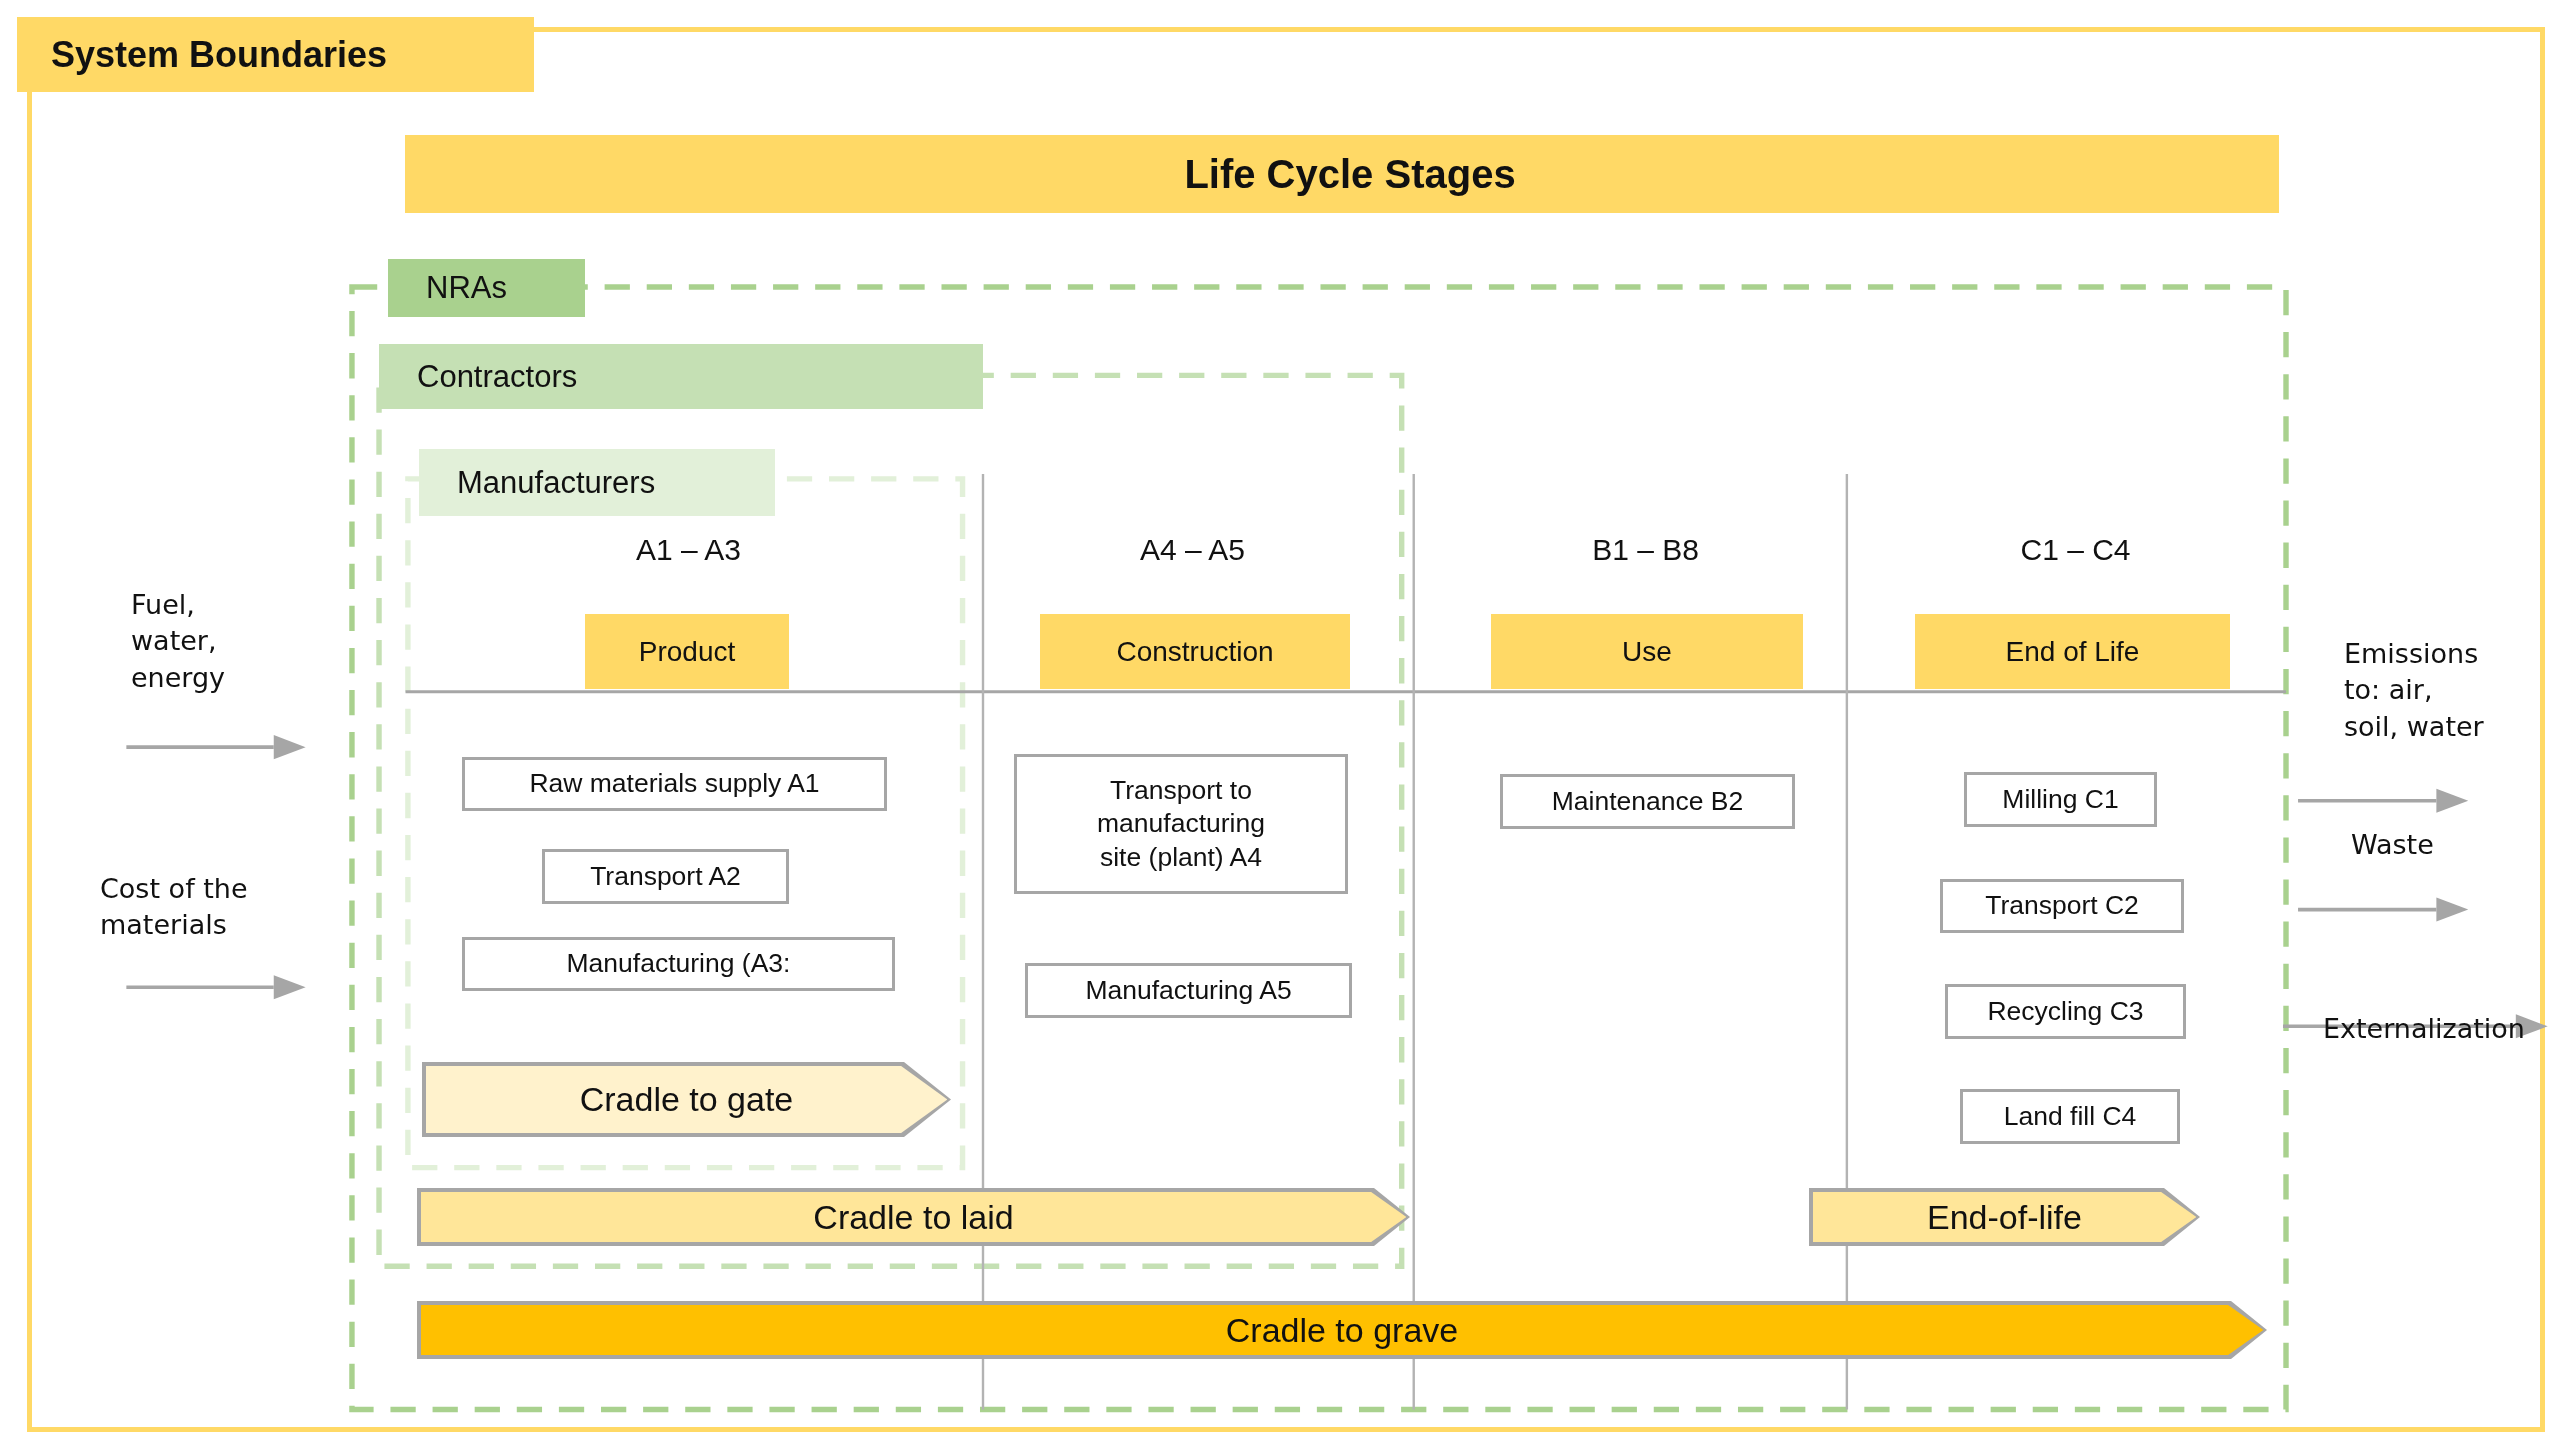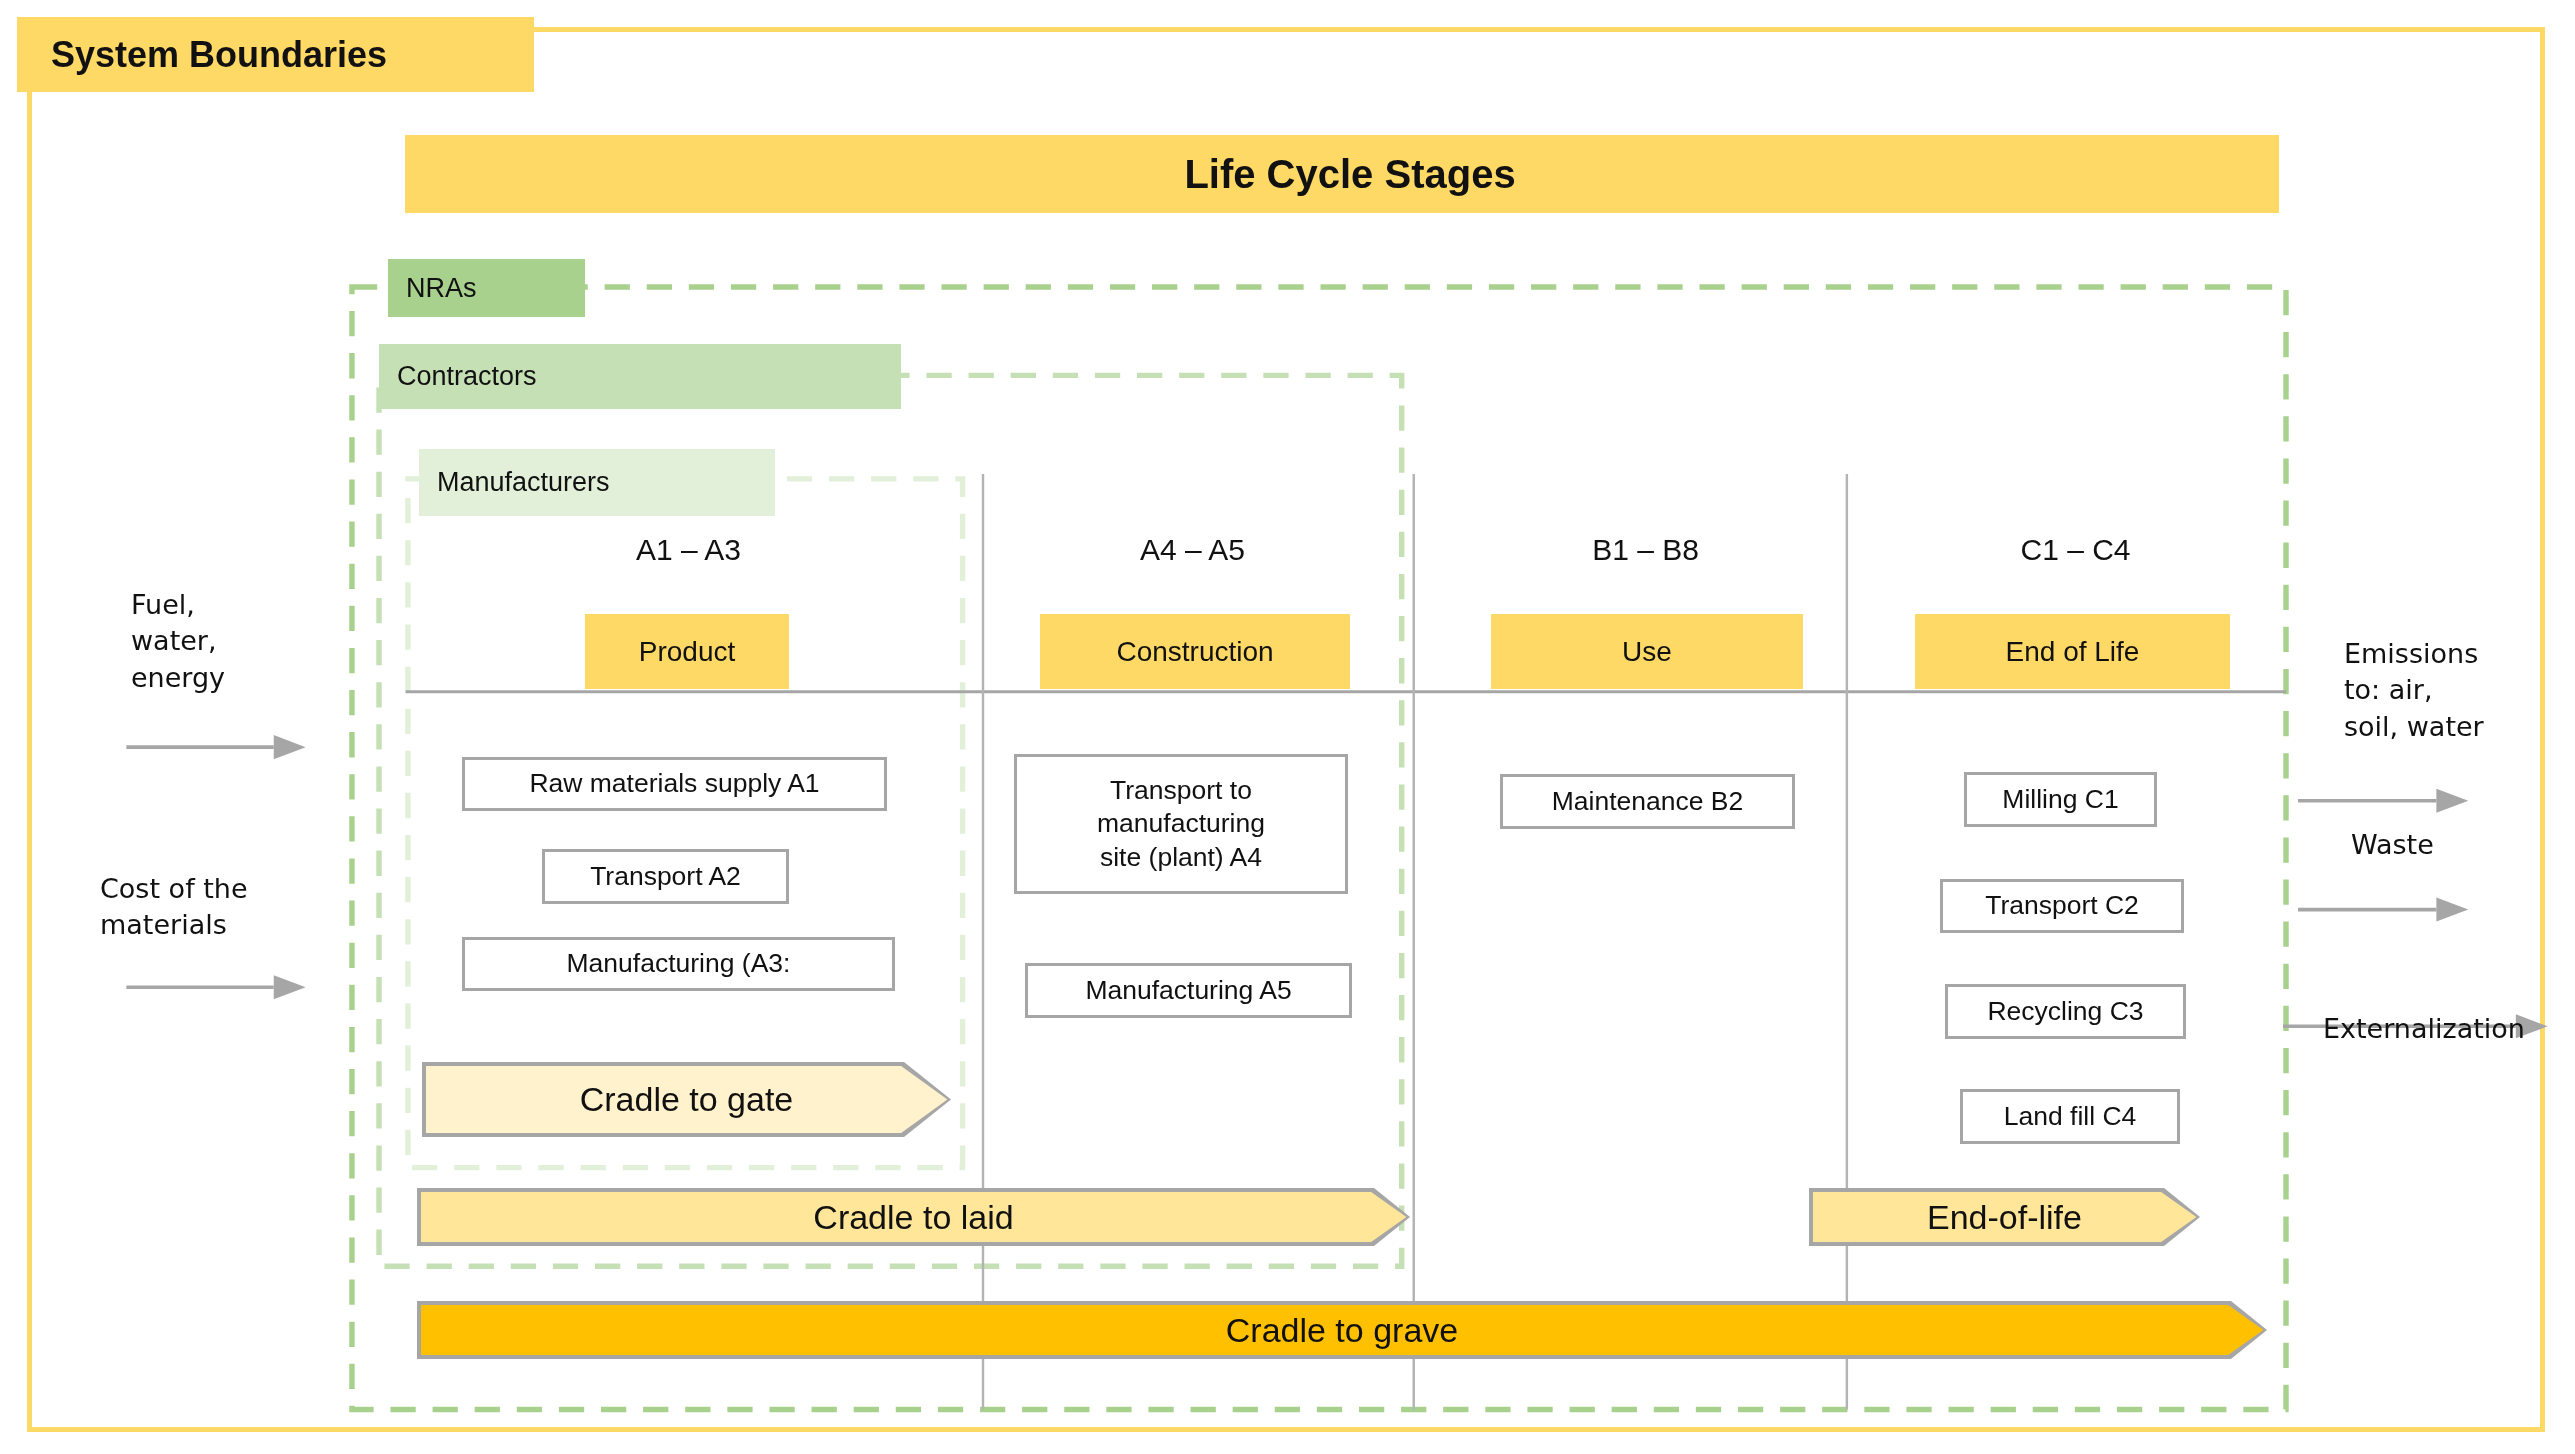--- a/index.html
+++ b/index.html
@@ -7,23 +7,23 @@
           font-family:"Liberation Sans",sans-serif;color:#111;}
   .abs{position:absolute;box-sizing:border-box;}
   .outer-border{left:26.5px;top:26.5px;width:2518px;height:1405px;border:5.4px solid #FFD966;}
   .overlay{left:0;top:0;width:2576px;height:1454px;}
   .sys-title{left:17px;top:17px;width:517px;height:75px;background:#FFD966;
              display:flex;align-items:center;padding-left:34px;
              font-weight:bold;font-size:36px;}
   .lcs-bar{left:405px;top:135px;width:1874px;height:78px;background:#FFD966;
            display:flex;align-items:center;justify-content:center;
            font-weight:bold;font-size:40px;padding-left:16px;}
-  .actor{display:flex;align-items:center;padding-left:18px;font-size:27px;}
+  .actor{display:flex;align-items:center;padding-left:38px;font-size:31px;}
   .actor-nras{left:388px;top:259px;width:197px;height:58px;background:#A9D18E;}
-  .actor-contractors{left:379px;top:344px;width:522px;height:65px;background:#C5E0B4;}
+  .actor-contractors{left:379px;top:344px;width:604px;height:65px;background:#C5E0B4;}
   .actor-manufacturers{left:419px;top:449px;width:356px;height:67px;background:#E2F0D9;}
   .col-head{height:42px;display:flex;align-items:center;justify-content:center;font-size:30px;}
   .stage-box{background:#FFD966;display:flex;align-items:center;justify-content:center;font-size:28px;}
   .wbox{background:#fff;border:3.6px solid #A6A6A6;display:flex;align-items:center;justify-content:center;
         text-align:center;font-size:26.5px;line-height:1.25;white-space:pre-line;}
   .chev{display:flex;align-items:center;justify-content:center;}
   .chev .bg{position:absolute;inset:0;background:#A6A6A6;
             clip-path:polygon(0 0,calc(100% - var(--tip)) 0,100% 50%,calc(100% - var(--tip)) 100%,0 100%);}
   .chev .fg{position:absolute;inset:3.6px;background:var(--fill);
             clip-path:polygon(0 0,calc(100% - var(--tip)) 0,100% 50%,calc(100% - var(--tip)) 100%,0 100%);}

